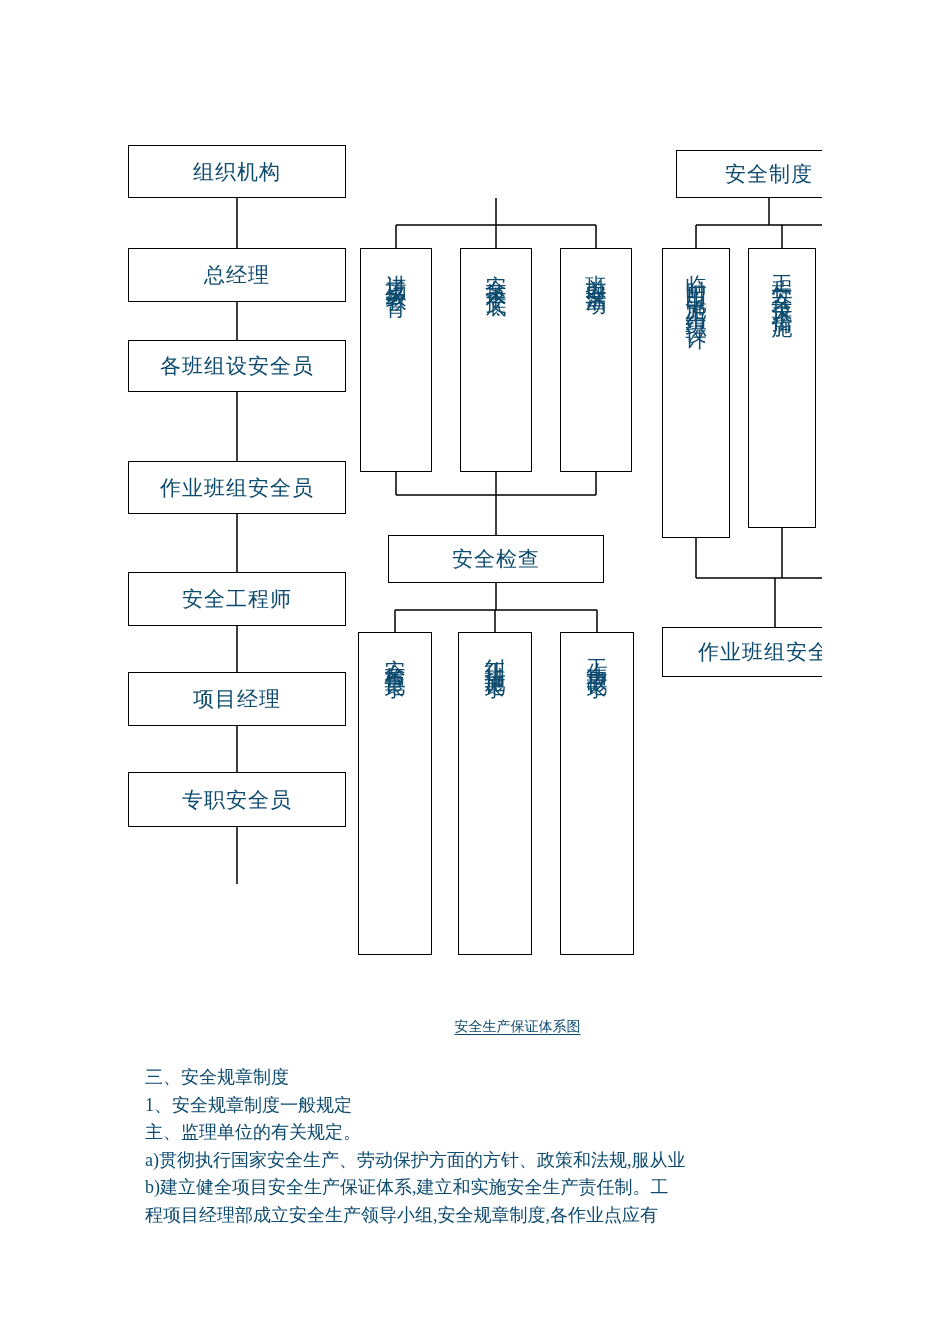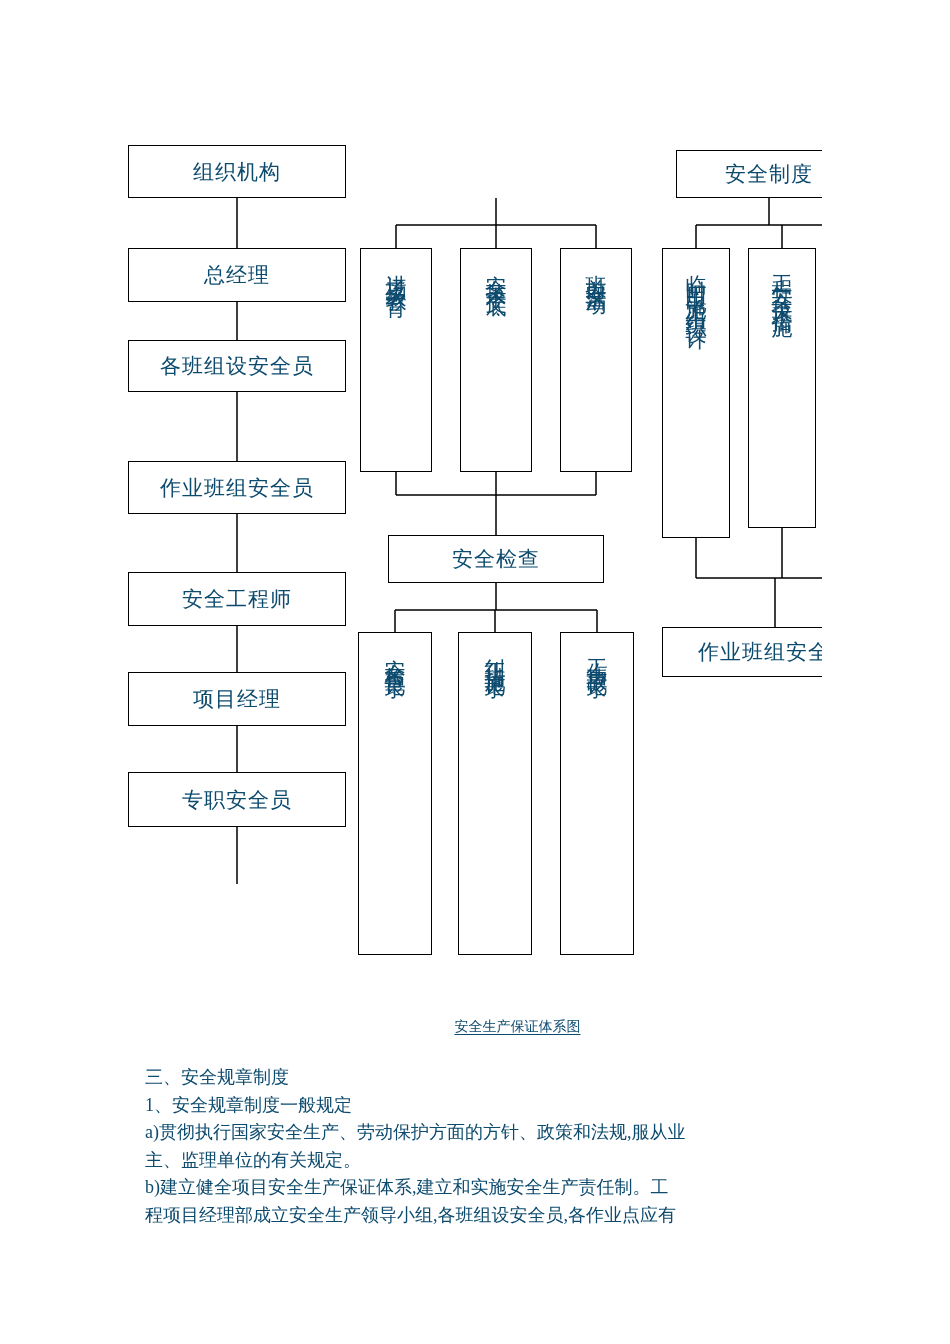--- a/index.html
+++ b/index.html
@@ -105,19 +105,19 @@
 
   <div class="box" style="left:662px;top:627px;width:226px;height:50px">作业班组安全员</div>
 
   <div class="caption">
     <span>安全生产保证体系图</span>
   </div>
 
   <div class="body-text">
     <div class="body-line">三、安全规章制度</div>
     <div class="body-line">1、安全规章制度一般规定</div>
+    <div class="body-line">主、监理单位的有关规定。</div>
     <div class="body-line">a)贯彻执行国家安全生产、劳动保护方面的方针、政策和法规,服从业</div>
-    <div class="body-line">主、监理单位的有关规定。</div>
     <div class="body-line">b)建立健全项目安全生产保证体系,建立和实施安全生产责任制。工</div>
-    <div class="body-line">程项目经理部成立安全生产领导小组,各班组设安全员,各作业点应有</div>
+    <div class="body-line">程项目经理部成立安全生产领导小组,安全规章制度,各作业点应有</div>
   </div>
 
 </div>
 
 </body></html>

